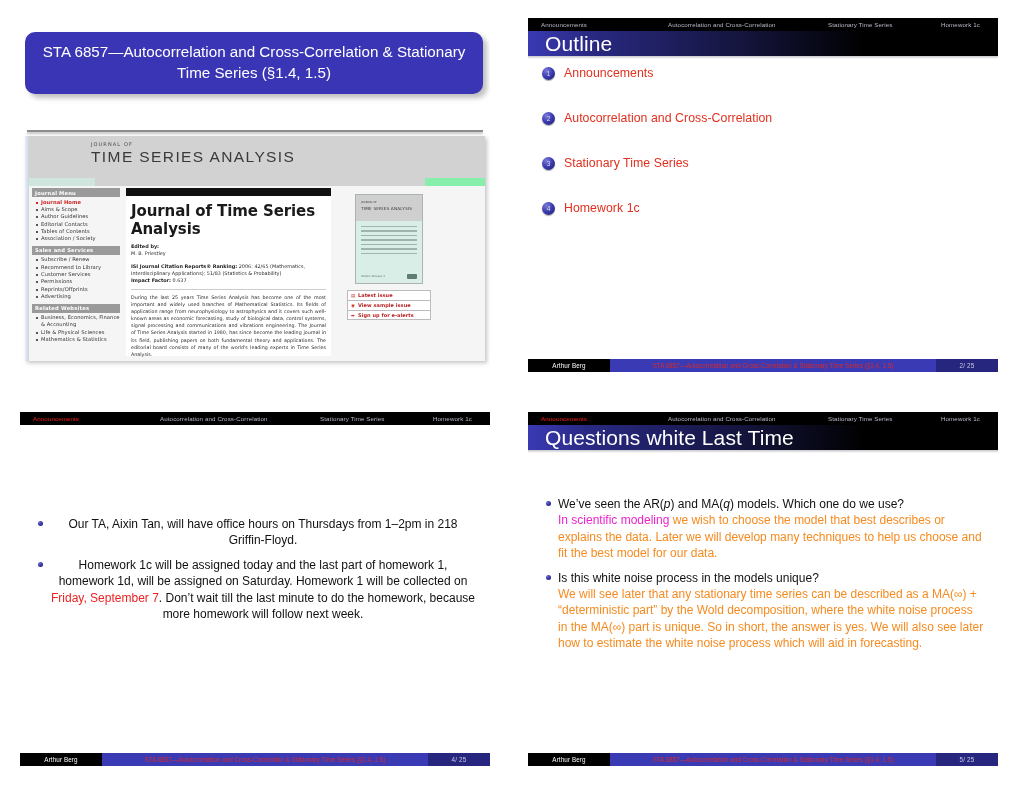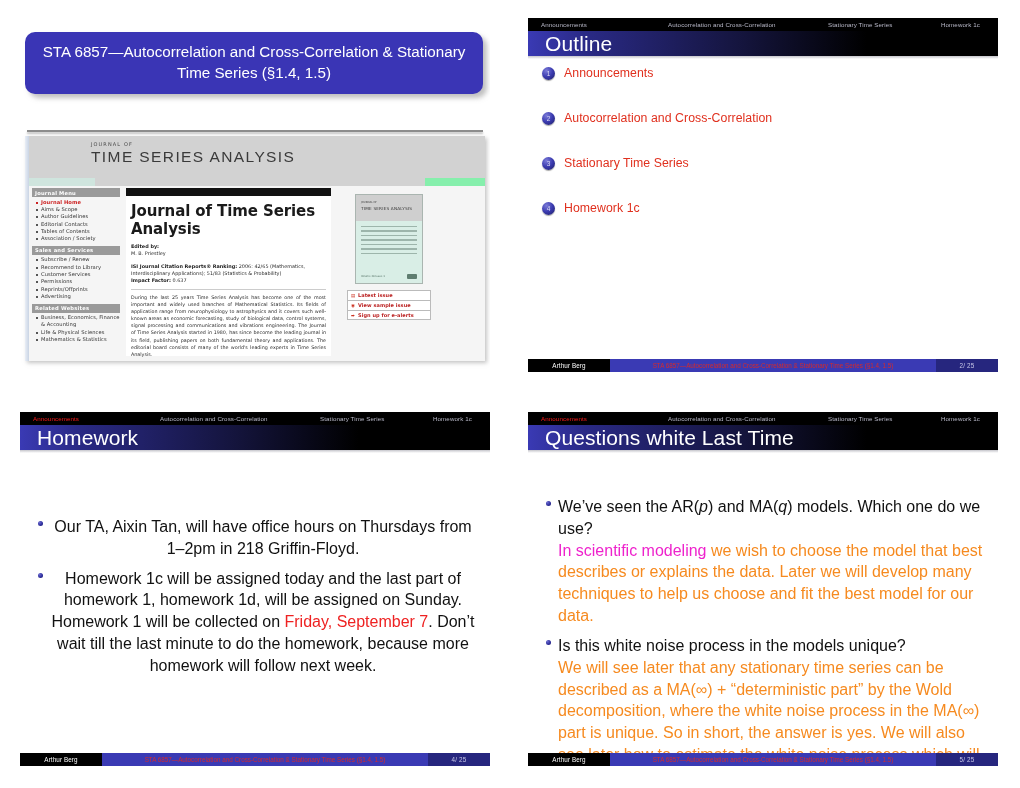--- a/index.html
+++ b/index.html
@@ -274,21 +274,21 @@
   .outline-label { font-size: 12.3px; color: #e0301e; letter-spacing: .05px; }
 
   
   .content { position: absolute; left: 0; right: 0; top: 46px; padding: 0 14px 0 18px; }
   .bullet { display: flex; margin-bottom: 8px; }
   .bullet .dot {
     width: 5px; height: 5px; border-radius: 50%; flex: 0 0 auto;
     margin: 5px 7px 0 0;
     background: radial-gradient(circle at 33% 30%, #6a6ad0 0%, #2f2f9e 55%, #191966 100%);
   }
-  .bullet .btext { font-size: 16px; line-height: 1.365; color: #111111; }
+  .bullet .btext { font-size: 12px; line-height: 1.365; color: #111111; }
   .btext .red { color: #ee2222; }
   .btext .orange { color: #f68a1f; }
   .btext .magenta { color: #ee22cc; }
   .btext i { font-style: italic; }
 
   .bl-content { top: 104px; text-align: center; }
   .br-content { top: 84px; }
 </style>
 </head>
 <body>
@@ -428,32 +428,29 @@
     </div>
   </div>
 
   <div class="slide slide-bl">
     <div class="navbar">
       <span class="nav-item nav-slot-1 active">Announcements</span>
       <span class="nav-item nav-slot-2">Autocorrelation and Cross-Correlation</span>
       <span class="nav-item nav-slot-3">Stationary Time Series</span>
       <span class="nav-item nav-slot-4">Homework 1c</span>
     </div>
-    <div class="titlebar">
-      <span class="frame-title">Homework</span>
-    </div>
 
     <div class="content bl-content">
         <div class="bullet">
           <span class="dot"></span>
           <div class="btext"><span>Our TA, Aixin Tan, will have office hours on Thursdays from 1–2pm in 218 Griffin-Floyd.</span></div>
         </div>
         <div class="bullet">
           <span class="dot"></span>
-          <div class="btext"><span>Homework 1c will be assigned today and the last part of homework 1, homework 1d, will be assigned on Sunday. Homework 1 will be collected on </span><span class="red">Friday, September 7</span><span>. Don’t wait till the last minute to do the homework, because more homework will follow next week.</span></div>
+          <div class="btext"><span>Homework 1c will be assigned today and the last part of homework 1, homework 1d, will be assigned on Saturday. Homework 1 will be collected on </span><span class="red">Friday, September 7</span><span>. Don’t wait till the last minute to do the homework, because more homework will follow next week.</span></div>
         </div>
       </div>
 
     <div class="footer">
       <div class="f-author">Arthur Berg</div>
       <div class="f-title">STA 6857—Autocorrelation and Cross-Correlation &amp; Stationary Time Series (§1.4, 1.5)</div>
       <div class="f-page">4/ 25</div>
     </div>
   </div>
 

